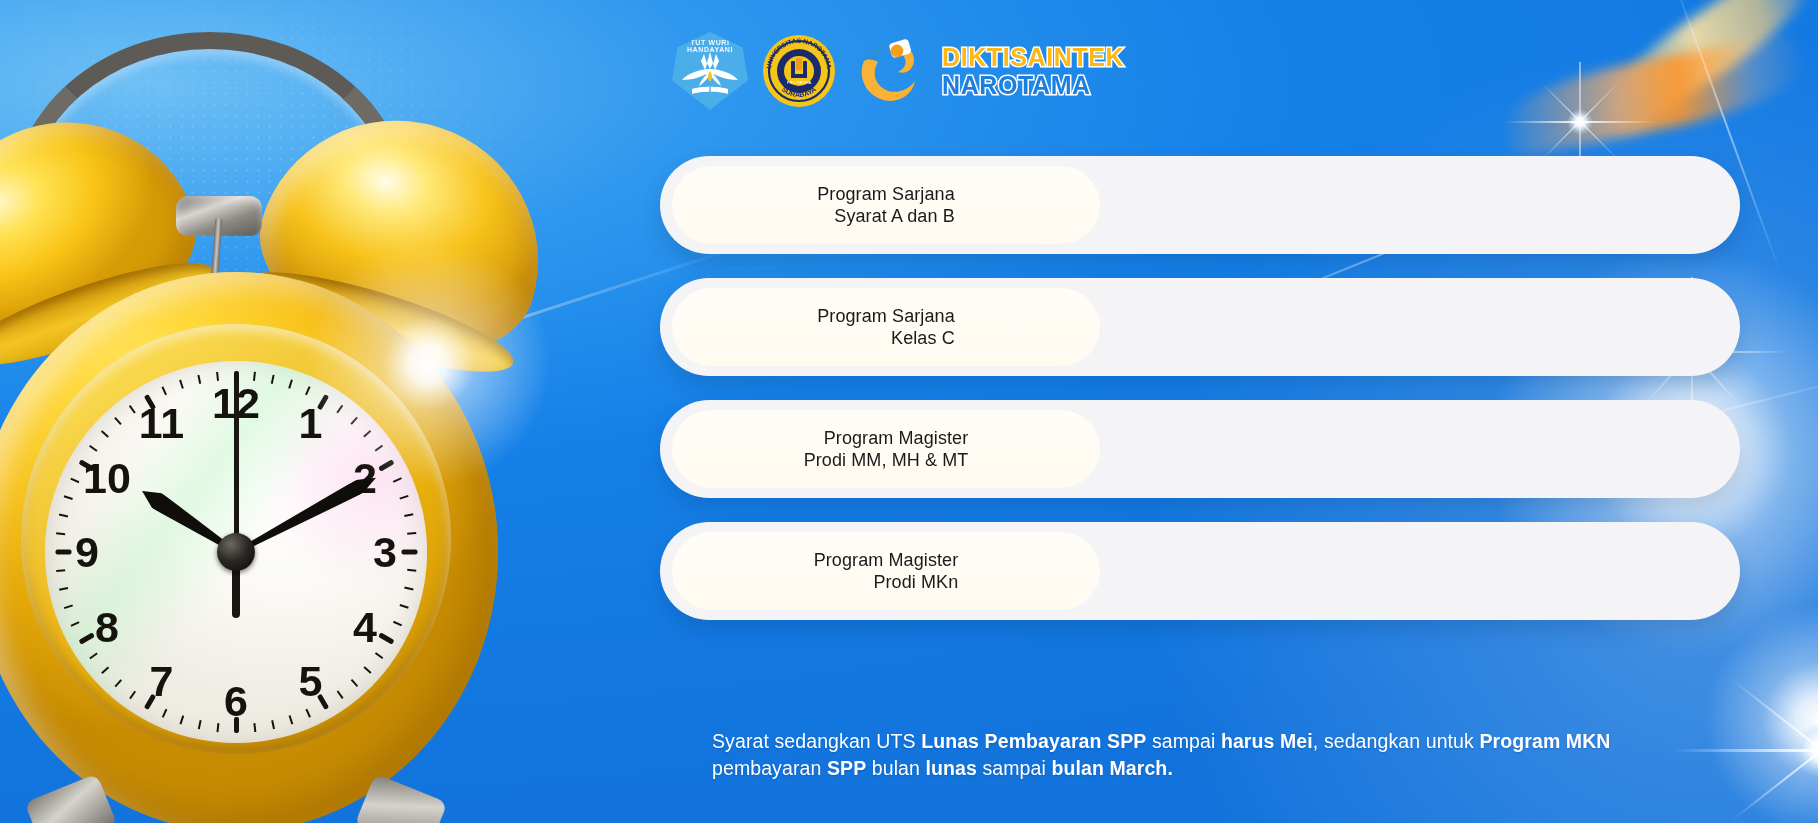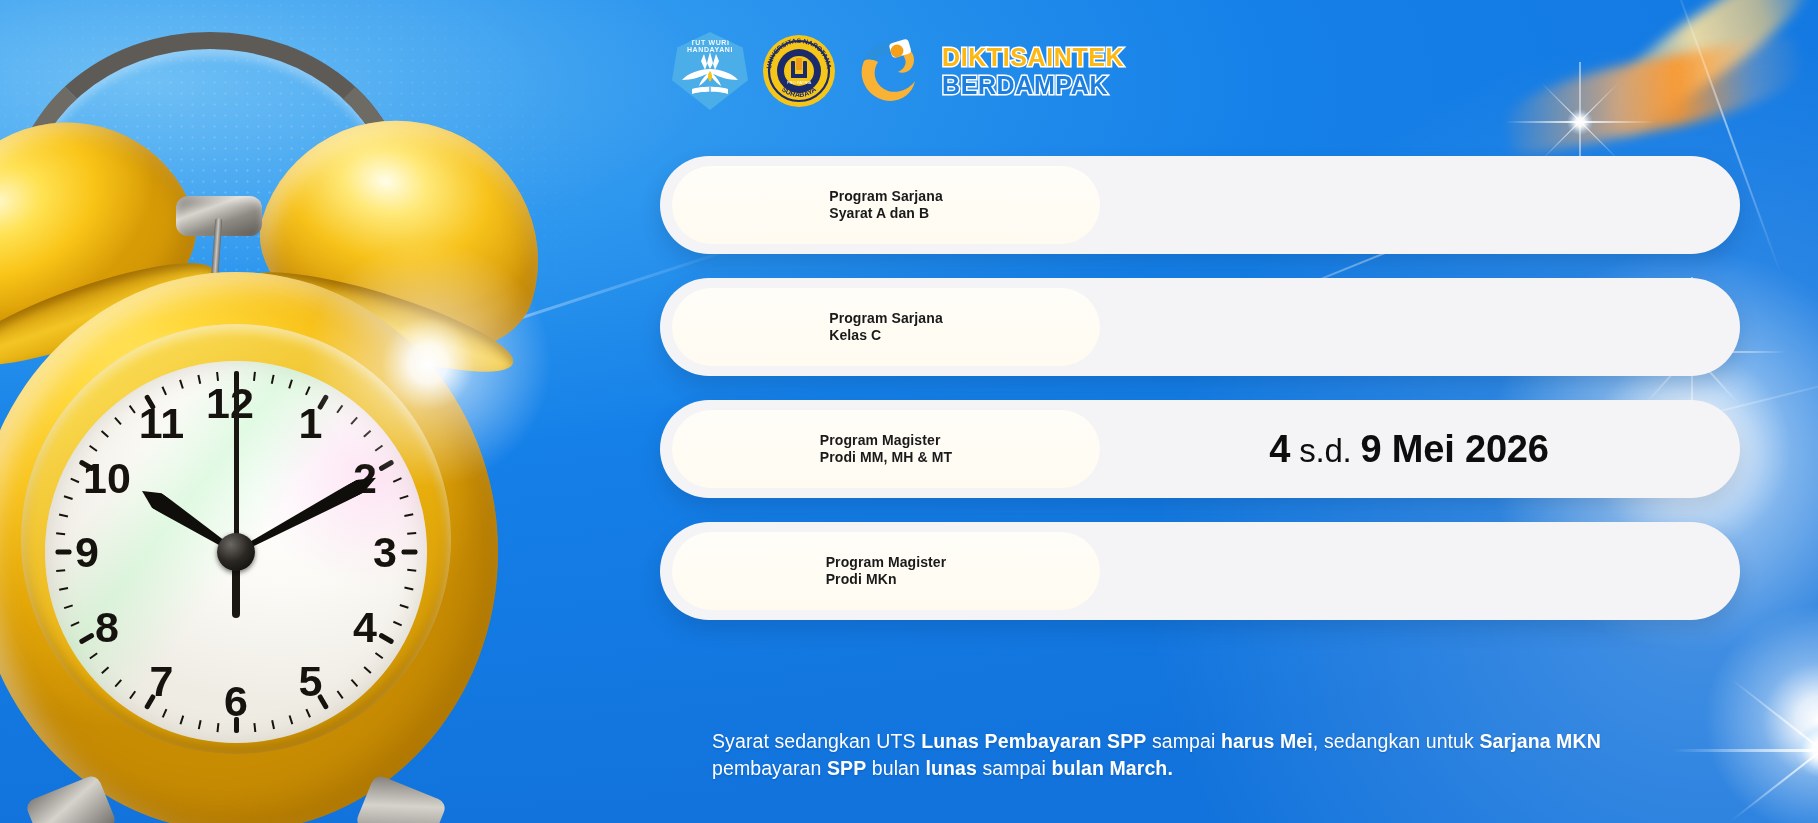--- a/index.html
+++ b/index.html
@@ -269,22 +269,22 @@
   }
   .card-pill {
     margin-left:12px;
     width:428px; height:78px;
     background:linear-gradient(180deg,#FFFDF8 0%, #FFFBF1 100%);
     border-radius:39px;
     display:flex; align-items:center; justify-content:center;
     flex-shrink:0;
   }
   .pill-label {
-    text-align:left;
-    font-size:14px; line-height:1.24; color:#1A1A1A; font-weight:700;
+    text-align:right;
+    font-size:18px; line-height:1.24; color:#1A1A1A; font-weight:400;
     letter-spacing:.1px;
   }
   .card-date {
     flex:1;
     text-align:center;
     font-size:38px; color:#0D0D0D; font-weight:700;
     letter-spacing:-.2px;
     padding-right:22px;
     white-space:nowrap;
   }
@@ -416,21 +416,21 @@
           <div class="tick" style="width: 5px; height: 16px; margin-left: -2.5px; margin-top: -181px; transform: rotate(300deg) translateY(0px); transform-origin: 2.5px 181px; border-radius: 2px;"></div>
           <div class="tick" style="width: 2.4px; height: 9px; margin-left: -1.2px; margin-top: -181px; transform: rotate(306deg) translateY(0px); transform-origin: 1.2px 181px;"></div>
           <div class="tick" style="width: 2.4px; height: 9px; margin-left: -1.2px; margin-top: -181px; transform: rotate(312deg) translateY(0px); transform-origin: 1.2px 181px;"></div>
           <div class="tick" style="width: 2.4px; height: 9px; margin-left: -1.2px; margin-top: -181px; transform: rotate(318deg) translateY(0px); transform-origin: 1.2px 181px;"></div>
           <div class="tick" style="width: 2.4px; height: 9px; margin-left: -1.2px; margin-top: -181px; transform: rotate(324deg) translateY(0px); transform-origin: 1.2px 181px;"></div>
           <div class="tick" style="width: 5px; height: 16px; margin-left: -2.5px; margin-top: -181px; transform: rotate(330deg) translateY(0px); transform-origin: 2.5px 181px; border-radius: 2px;"></div>
           <div class="tick" style="width: 2.4px; height: 9px; margin-left: -1.2px; margin-top: -181px; transform: rotate(336deg) translateY(0px); transform-origin: 1.2px 181px;"></div>
           <div class="tick" style="width: 2.4px; height: 9px; margin-left: -1.2px; margin-top: -181px; transform: rotate(342deg) translateY(0px); transform-origin: 1.2px 181px;"></div>
           <div class="tick" style="width: 2.4px; height: 9px; margin-left: -1.2px; margin-top: -181px; transform: rotate(348deg) translateY(0px); transform-origin: 1.2px 181px;"></div>
           <div class="tick" style="width: 2.4px; height: 9px; margin-left: -1.2px; margin-top: -181px; transform: rotate(354deg) translateY(0px); transform-origin: 1.2px 181px;"></div>
-          <div class="numeral" style="left: 185px; top: 42px; transform: translate(-50%, -50%); text-align: right;">12</div>
+          <div class="numeral" style="left: 191px; top: 42px; transform: translate(-50%, -50%); text-align: right;">12</div>
           <div class="numeral" style="left: 265.5px; top: 61.9622px; transform: translate(-50%, -50%);">1</div>
           <div class="numeral" style="left: 320.038px; top: 116.5px; transform: translate(-50%, -50%);">2</div>
           <div class="numeral" style="left: 340px; top: 191px; transform: translate(-50%, -50%);">3</div>
           <div class="numeral" style="left: 320.038px; top: 265.5px; transform: translate(-50%, -50%);">4</div>
           <div class="numeral" style="left: 265.5px; top: 320.038px; transform: translate(-50%, -50%);">5</div>
           <div class="numeral" style="left: 191px; top: 340px; transform: translate(-50%, -50%);">6</div>
           <div class="numeral" style="left: 116.5px; top: 320.038px; transform: translate(-50%, -50%);">7</div>
           <div class="numeral" style="left: 61.9622px; top: 265.5px; transform: translate(-50%, -50%);">8</div>
           <div class="numeral" style="left: 42px; top: 191px; transform: translate(-50%, -50%);">9</div>
           <div class="numeral" style="left: 61.9622px; top: 116.5px; transform: translate(-50%, -50%);">10</div>
@@ -495,21 +495,21 @@
         <path d="M52 8 C40 4 24 8 16 20 C6 34 10 52 24 60 C12 48 14 32 26 24 C36 17 48 18 54 26 C56 18 56 12 52 8 Z" fill="#2B8FE0"></path>
         <path d="M14 26 C8 40 14 56 28 63 C44 71 62 62 65 46 C58 56 44 60 34 54 C24 48 22 36 28 27 C22 24 17 24 14 26 Z" fill="#F9B233"></path>
         <path d="M48 12 C56 10 64 16 64 25 C64 34 56 40 48 37 C54 34 57 29 55 24 C53 19 51 15 48 12 Z" fill="#F9B233"></path>
         <rect x="40" y="6" width="20" height="15" rx="4" transform="rotate(-16 50 13)" fill="#FFFFFF"></rect>
         <circle cx="47" cy="16" r="6.4" fill="#F6A01A"></circle>
       </svg>
     </div>
 
     <div class="brand-text">
       <div class="brand-l1">DIKTISAINTEK</div>
-      <div class="brand-l2">BERDAMPAK</div>
+      <div class="brand-l2">NAROTAMA</div>
     </div>
   </div>
 
   <div class="cards" id="cards">
       <div class="card">
         <div class="card-pill">
           <div class="pill-label">
             <div>Program Sarjana</div>
             <div>Syarat A dan B</div>
           </div>
@@ -523,27 +523,26 @@
           </div>
         </div>
       </div>
       <div class="card">
         <div class="card-pill">
           <div class="pill-label">
             <div>Program Magister</div>
             <div>Prodi MM, MH &amp; MT</div>
           </div>
         </div>
-        <div class="card-date"><span>4</span><span class="sd"> s.d. </span><span>9 Mei 2026</span></div>
       </div>
       <div class="card">
         <div class="card-pill">
           <div class="pill-label">
             <div>Program Magister</div>
             <div>Prodi MKn</div>
           </div>
         </div>
       </div>
     </div>
 
-  <div class="footer" id="footer"><span>Syarat sedangkan UTS </span><b>Lunas Pembayaran SPP</b><span> sampai </span><b>harus Mei</b><span>, sedangkan untuk </span><b>Sarjana MKN</b><span> pembayaran </span><b>SPP</b><span> bulan </span><b>lunas</b><span> sampai </span><b>bulan March.</b></div>
+  <div class="footer" id="footer"><span>Syarat sedangkan UTS </span><b>Lunas Pembayaran SPP</b><span> sampai </span><b>harus Mei</b><span>, sedangkan untuk </span><b>Program MKN</b><span> pembayaran </span><b>SPP</b><span> bulan </span><b>lunas</b><span> sampai </span><b>bulan March.</b></div>
 
 </div>
 
 </body></html>

